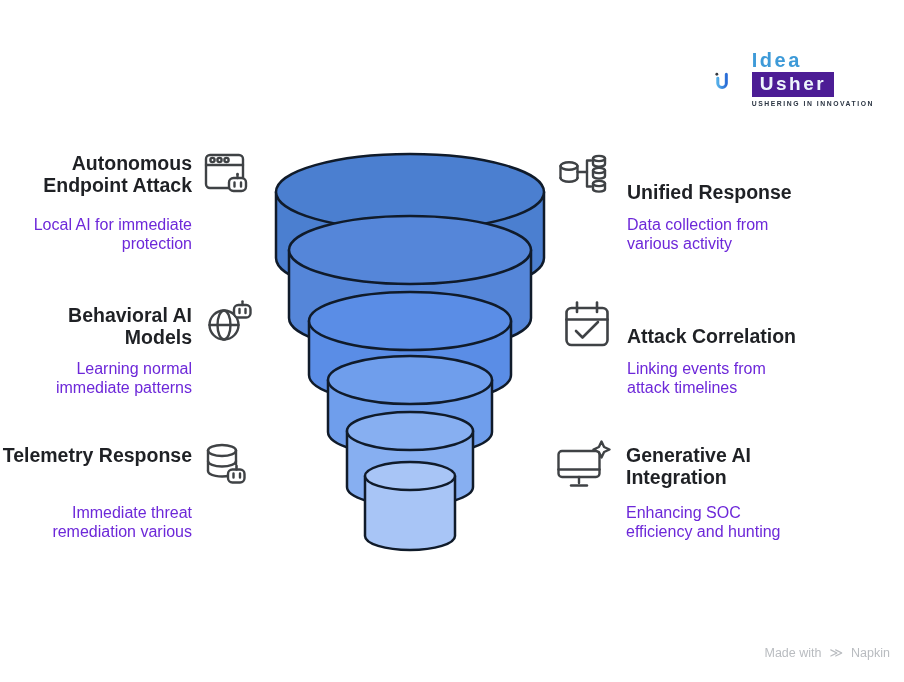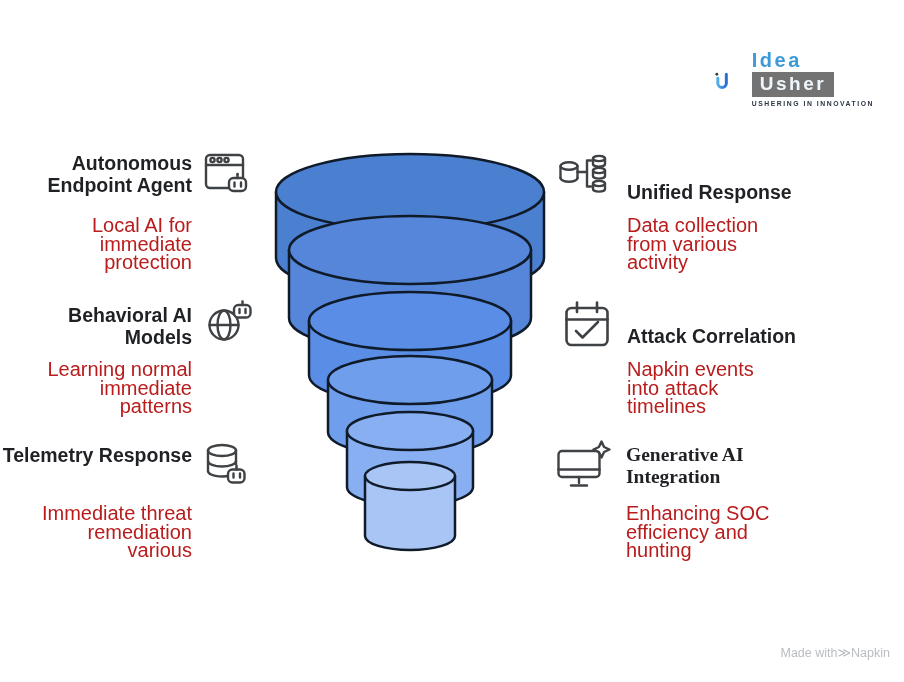--- a/index.html
+++ b/index.html
@@ -1,36 +1,36 @@
 <!DOCTYPE html>
 <html><head>
 <meta charset="utf-8">
 <style>
   html,body{margin:0;padding:0;}
   body{width:904px;height:682px;background:#ffffff;position:relative;overflow:hidden;
        font-family:"Liberation Sans", sans-serif;-webkit-font-smoothing:antialiased;}
   .abs{position:absolute;}
   
   .item-title{font-size:19.5px;font-weight:bold;color:#1f2125;line-height:22px;}
-  .item-sub{font-size:20px;color:#b91c1c;line-height:18.5px;}
+  .item-sub{font-size:16px;color:#6d28d9;line-height:18.5px;}
   .ralign{text-align:right;}
   .icon-svg{stroke:#3f4245;fill:none;stroke-width:2.4;stroke-linecap:round;stroke-linejoin:round;}
   .icon-svg .whitefill{fill:#ffffff;}
   .icon-svg .dotfill{fill:#3f4245;stroke:none;}
   
   .funnel-stroke{stroke:#101b2a;stroke-width:2.5;stroke-linejoin:round;}
   
   .logo{left:714px;top:50px;width:160px;display:flex;align-items:flex-start;}
   .logo-text{margin-left:22px;}
   .logo-word1{color:#3d9ad8;font-size:20px;font-weight:bold;letter-spacing:2.5px;line-height:20px;}
-  .logo-word2{background:#737373;color:#eef6fc;font-size:19px;font-weight:bold;
+  .logo-word2{background:#4c1d95;color:#eef6fc;font-size:19px;font-weight:bold;
               letter-spacing:2.5px;line-height:22px;padding:1px 8px 2px 8px;margin-top:2px;display:inline-block;}
   .logo-tagline{color:#2a3442;font-size:6.8px;font-weight:bold;letter-spacing:1.55px;margin-top:3px;white-space:nowrap;}
   
-  .footer{right:14px;top:645px;color:#b9bcc0;font-size:12.5px;display:flex;align-items:center;gap:0;}
+  .footer{right:14px;top:645px;color:#b9bcc0;font-size:12.5px;display:flex;align-items:center;gap:8px;}
   .napkin-glyph{font-size:13px;color:#b9bcc0;}
 </style>
 </head>
 <body>
 
 <div class="abs logo">
   <svg width="48" height="62" viewBox="0 0 50 62">
     <defs>
       <linearGradient id="ug" x1="0" y1="0" x2="1" y2="0">
         <stop offset="0" stop-color="#54aee8"></stop>
@@ -73,21 +73,21 @@
     <path class="funnel-stroke" d="M 347 431 V 487 A 63 19 0 0 0 473 487 V 431 Z" fill="#87aff1"></path>
     <ellipse class="funnel-stroke" cx="410" cy="431" rx="63" ry="19" fill="#87aff1"></ellipse>
   </g>
 
   <g>
     <path class="funnel-stroke" d="M 365 476 V 536 A 45 14 0 0 0 455 536 V 476 Z" fill="#a8c5f6"></path>
     <ellipse class="funnel-stroke" cx="410" cy="476" rx="45" ry="14" fill="#a8c5f6"></ellipse>
   </g>
 </svg>
 
-<div class="abs item-title ralign" style="left:0;top:152px;width:192px;">Autonomous Endpoint Agent</div>
+<div class="abs item-title ralign" style="left:0;top:152px;width:192px;">Autonomous Endpoint Attack</div>
 <div class="abs item-sub ralign" style="left:22px;top:216px;width:170px;">Local AI for immediate protection</div>
 <svg class="abs icon-svg" style="left:203px;top:148px;" width="48" height="48" viewBox="0 0 48 48">
   <rect x="3" y="7" width="37" height="33" rx="4"></rect>
   <path d="M 3 17 H 40"></path>
   <circle cx="9.5" cy="12" r="2.1"></circle>
     <circle cx="16.5" cy="12" r="2.1"></circle>
     <circle cx="23.5" cy="12" r="2.1"></circle>
   <rect class="whitefill" x="26" y="30" width="17" height="13" rx="4.5"></rect>
   <path d="M 31.5 34.5 V 38.5 M 38 34.5 V 38.5"></path>
   <path d="M 34.5 30 V 27.6"></path>
@@ -131,30 +131,30 @@
   <path d="M 33 7.5 H 29 V 33.5 H 33"></path>
   <ellipse cx="41" cy="5.5" rx="6" ry="2.6"></ellipse>
     <path d="M 35 5.5 V 11 A 6 2.6 0 0 0 47 11 V 5.5"></path>
   <ellipse cx="41" cy="17.5" rx="6" ry="2.6"></ellipse>
     <path d="M 35 17.5 V 23 A 6 2.6 0 0 0 47 23 V 17.5"></path>
   <ellipse cx="41" cy="30.5" rx="6" ry="2.6"></ellipse>
     <path d="M 35 30.5 V 36 A 6 2.6 0 0 0 47 36 V 30.5"></path>
 </svg>
 
 <div class="abs item-title" style="left:627px;top:325px;width:220px;">Attack Correlation</div>
-<div class="abs item-sub" style="left:627px;top:360px;width:150px;">Napkin events into attack timelines</div>
+<div class="abs item-sub" style="left:627px;top:360px;width:150px;">Linking events from attack timelines</div>
 <svg class="abs icon-svg" style="left:562px;top:298px;stroke-width:2.6;" width="50" height="52" viewBox="0 0 50 52">
   <rect x="4.5" y="10" width="41" height="37" rx="5"></rect>
   <path d="M 4.5 21.5 H 45.5"></path>
   <path d="M 15 4.5 V 14"></path>
     <path d="M 35 4.5 V 14"></path>
   <path d="M 14 33 L 20.5 39.5 L 36 24"></path>
 </svg>
 
-<div class="abs item-title" style="left:626px;top:444px;width:170px;font-family:Liberation Serif, serif;">Generative AI Integration</div>
+<div class="abs item-title" style="left:626px;top:444px;width:170px;">Generative AI Integration</div>
 <div class="abs item-sub" style="left:626px;top:504px;width:160px;">Enhancing SOC efficiency and hunting</div>
 <svg class="abs icon-svg" style="left:556px;top:440px;" width="56" height="50" viewBox="0 0 56 50">
   <rect x="2.5" y="11" width="41" height="26" rx="3.5"></rect>
   <path d="M 2.5 29.5 H 43.5"></path>
   <path d="M 23 37 V 43"></path>
     <path d="M 15 45.5 H 31"></path>
   <path class="whitefill" d="M 45.5 1.5 L 48.1 7 L 53.5 9.5 L 48.1 12 L 45.5 17.5 L 42.9 12 L 37.5 9.5 L 42.9 7 Z"></path>
 </svg>
 
 <div class="abs footer">

